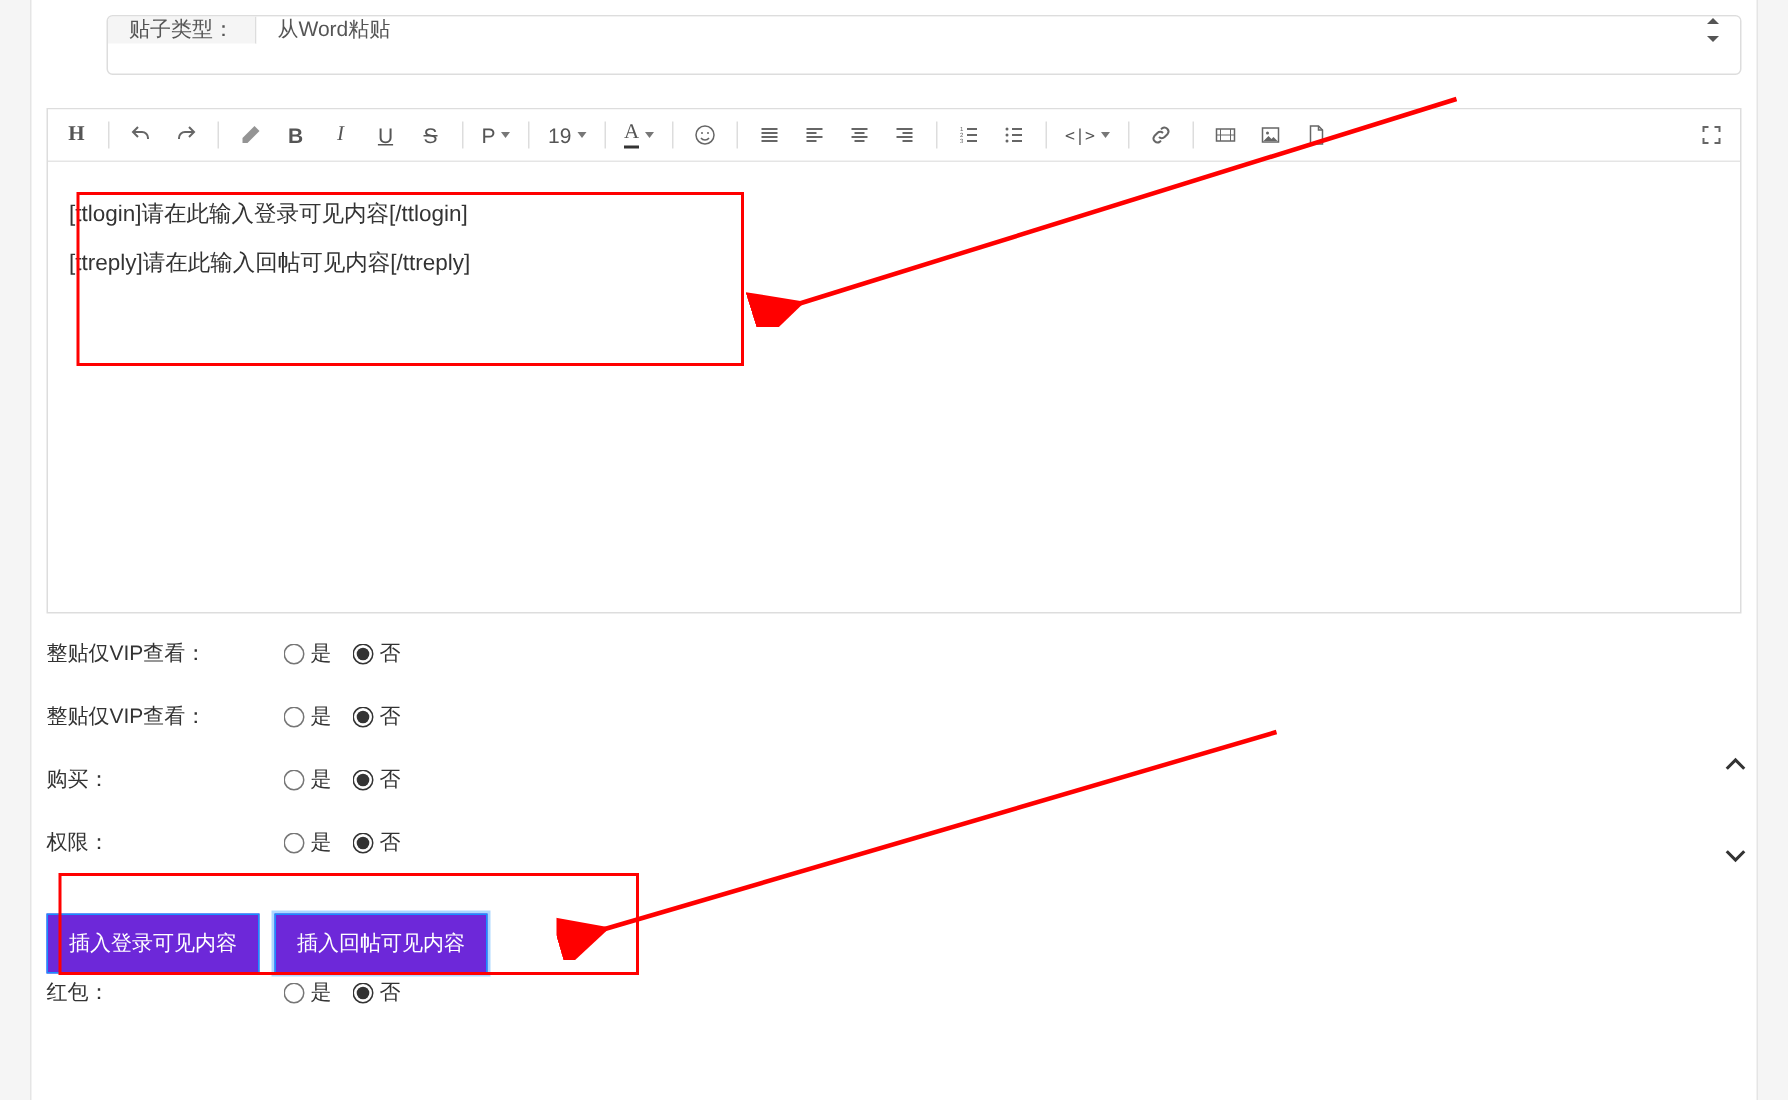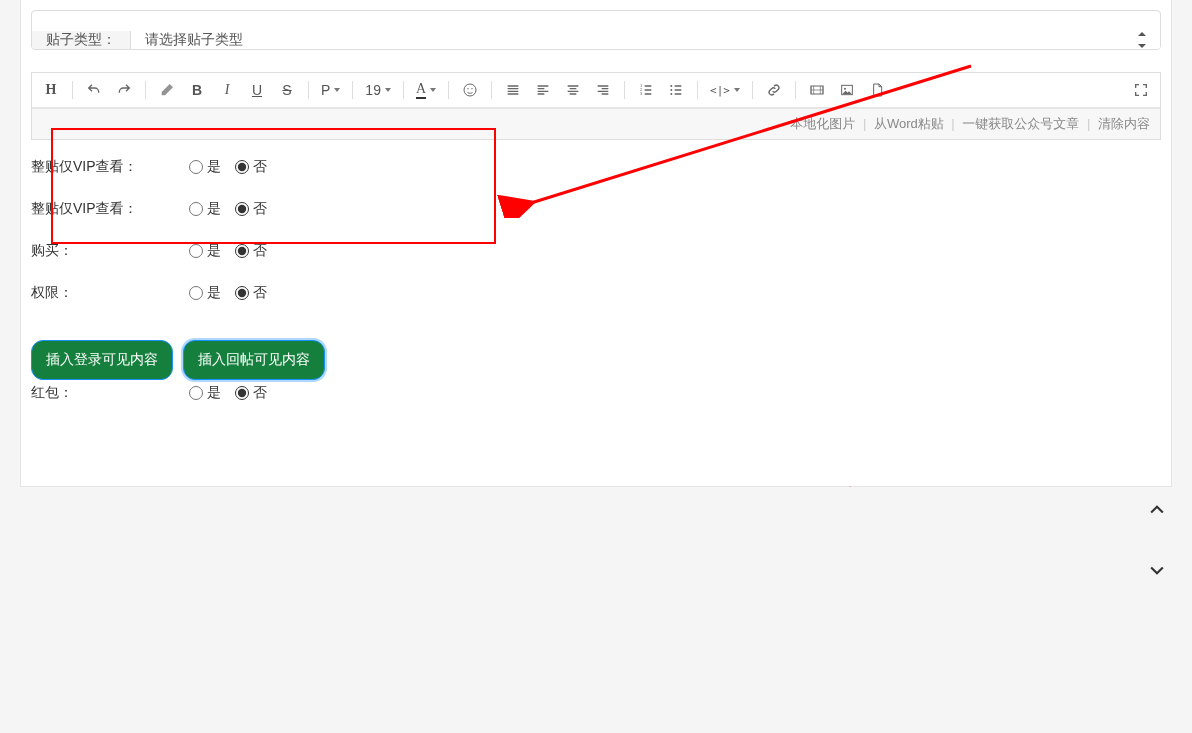--- a/index.html
+++ b/index.html
@@ -20,25 +20,26 @@
     background: #fff;
     border: 1px solid #e5e5e5;
     padding: 10px 10px 18px 10px;
     position: relative;
     border-top: none;
   }
 
   
   .row-type {
     display: flex;
-    align-items: flex-end;
+    align-items: flex-start;
     border: 1px solid #ddd;
     border-radius: 4px;
     height: 40px;
     overflow: hidden;
+    margin-left: 40px;
   }
   .row-type .lbl {
     background: #f5f5f5;
     border-right: 1px solid #ddd;
     padding: 0 14px;
     display: flex;
     align-items: center;
     color: #555;
     font-size: 14px;
   }
@@ -174,24 +175,24 @@
     accent-color: #333;
     cursor: pointer;
   }
 
   .btn-row {
     display: flex;
     gap: 10px;
     margin: 14px 0 4px 0;
   }
   .btn {
-    background: #15803d;
+    background: #6d28d9;
     color: #fff;
     border: 1px solid #1890ff;
-    border-radius: 12px;
+    border-radius: 0;
     padding: 10px 14px;
     font-size: 14px;
     cursor: pointer;
   }
   .btn.focus {
     box-shadow: 0 0 0 2px rgba(24,144,255,0.35);
     text-align: right;
   }
 
   
@@ -222,21 +223,21 @@
 </style>
 </head>
 <body>
 
 <div class="page">
   <div class="panel">
 
     <div class="row-type">
       <div class="lbl">贴子类型：</div>
       <div class="sel">
-        <span class="value">请选择贴子类型</span>
+        <span class="value">从Word粘贴</span>
         <span class="caret"></span>
       </div>
     </div>
 
     <div class="editor">
       <div class="toolbar">
         <span class="tb" style="font-family:serif;font-weight:bold;">H</span>
         <span class="divider"></span>
 
         <span class="tb" title="undo">
@@ -363,30 +364,25 @@
             </svg>
         </span>
 
         <span class="tb right">
           <svg viewBox="0 0 24 24">
               <path fill="none" stroke="#666" stroke-width="2" d="M4 9V4h5M20 9V4h-5M4 15v5h5M20 15v5h-5"></path>
             </svg>
         </span>
       </div>
 
-
-      <div class="editor-footer">
-        <a>本地化图片</a>
-        <span class="sep">|</span>
-        <a>从Word粘贴</a>
-        <span class="sep">|</span>
-        <a>一键获取公众号文章</a>
-        <span class="sep">|</span>
-        <a>清除内容</a>
-      </div>
+      <div class="editor-body">
+        <div>[ttlogin]请在此输入登录可见内容[/ttlogin]</div>
+        <div>[ttreply]请在此输入回帖可见内容[/ttreply]</div>
+      </div>
+
     </div>
 
     <div class="opts">
 
       <div class="opt-row">
         <div class="opt-label">整贴仅VIP查看：</div>
         <label class="radio">
           <input type="radio" name="r1" style="">
           <span>是</span>
         </label>

